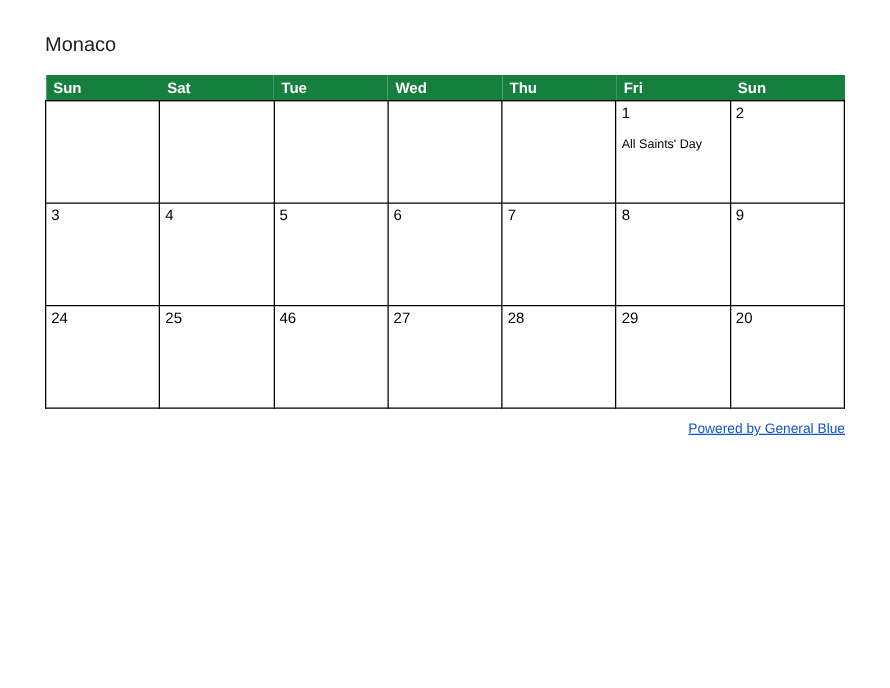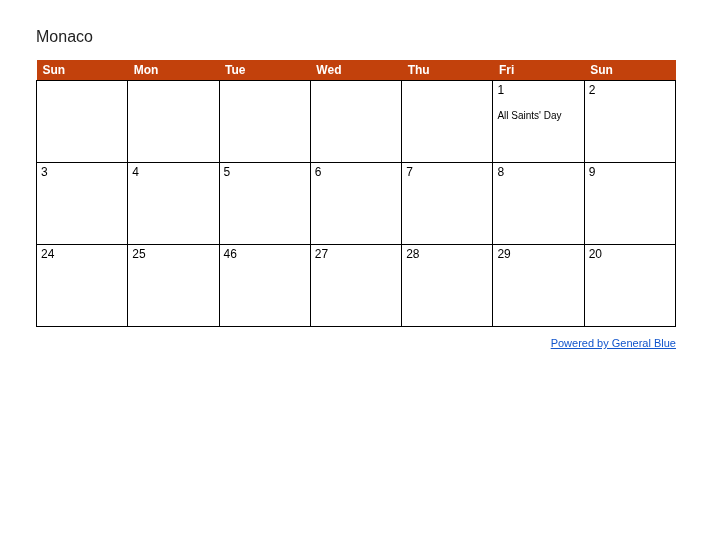--- a/index.html
+++ b/index.html
@@ -1,21 +1,21 @@
 <!DOCTYPE html>
 <html><head>
   <meta charset="utf-8">
   <style>
     * { margin: 0; padding: 0; box-sizing: border-box; }
     body { font-family: Arial, Helvetica, sans-serif; background: #fff; width: 712px; height: 550px; padding: 28px 36px 10px 36px; }
     .header { display: flex; justify-content: space-between; align-items: baseline; margin-bottom: 14px; }
     .title { font-size: 34px; font-weight: 400; color: #222; letter-spacing: 0.5px; }
     .country { font-size: 16px; color: #222; }
     .calendar { width: 100%; border-collapse: collapse; table-layout: fixed; }
-    .dayhead th { background: #c2410c; color: #fff; font-size: 12px; font-weight: 700; text-align: left; padding: 3px 6px; }
+    .dayhead th { background: #15803d; color: #fff; font-size: 12px; font-weight: 700; text-align: left; padding: 3px 6px; }
     .calendar td { border: 1px solid #000; vertical-align: top; height: 82px; padding: 2px 4px; }
     .daynum { font-size: 12px; color: #000; line-height: 1.2; }
     .event { font-size: 10px; color: #000; line-height: 1.15; margin-top: 13px; }
     .footer { text-align: right; margin-top: 6px; }
     .footer a { font-size: 11px; color: #1155cc; text-decoration: underline; }
     .calendar tr td:first-child { border-left: 1px solid #000; }
     .calendar tr td:last-child { border-right: 1px solid #000; }
     .calendar td + td { border-left: none; }
     .calendar tr + tr td { border-top: none; }
   </style>
@@ -23,21 +23,21 @@
 <body>
 
 <div class="header">
   <div class="country">Monaco</div>
 </div>
 
 <table class="calendar">
   <thead>
     <tr class="dayhead">
       <th>Sun</th>
-      <th>Mon</th>
+      <th>Sat</th>
       <th>Tue</th>
       <th>Wed</th>
       <th>Thu</th>
       <th>Fri</th>
       <th>Sun</th>
     </tr>
   </thead>
   <tbody id="calendar-body">
       <tr>
         <td>

